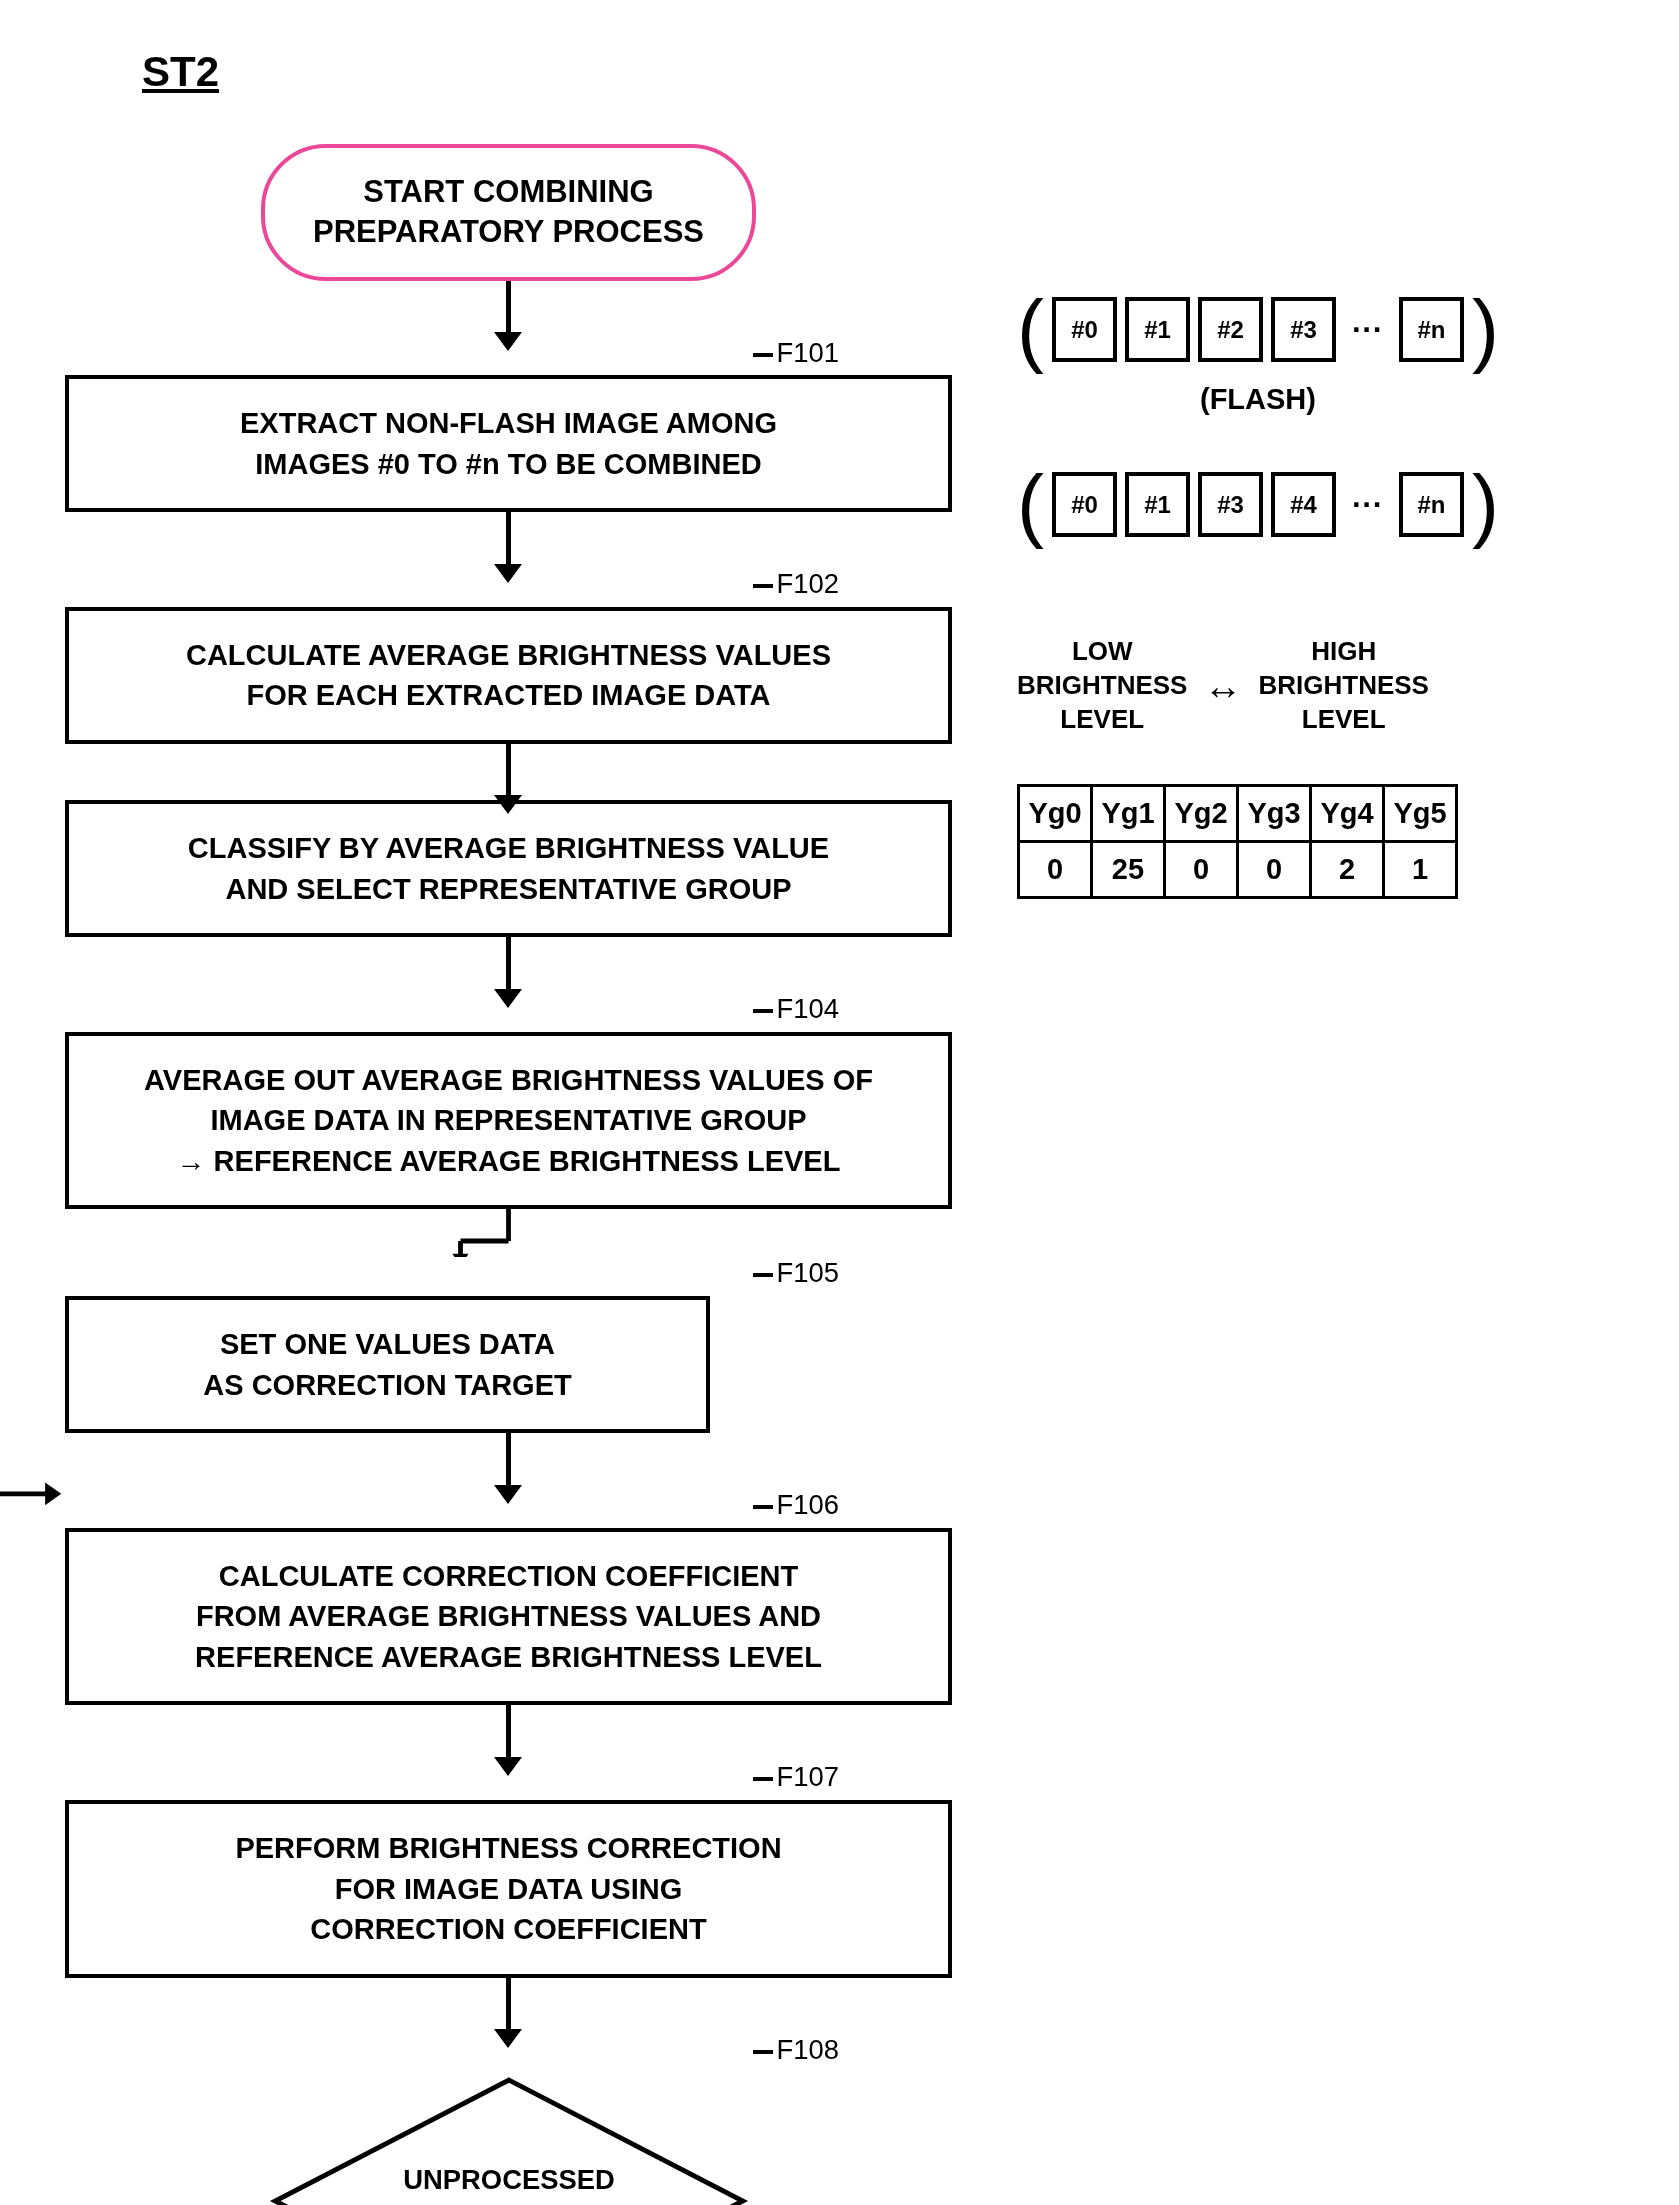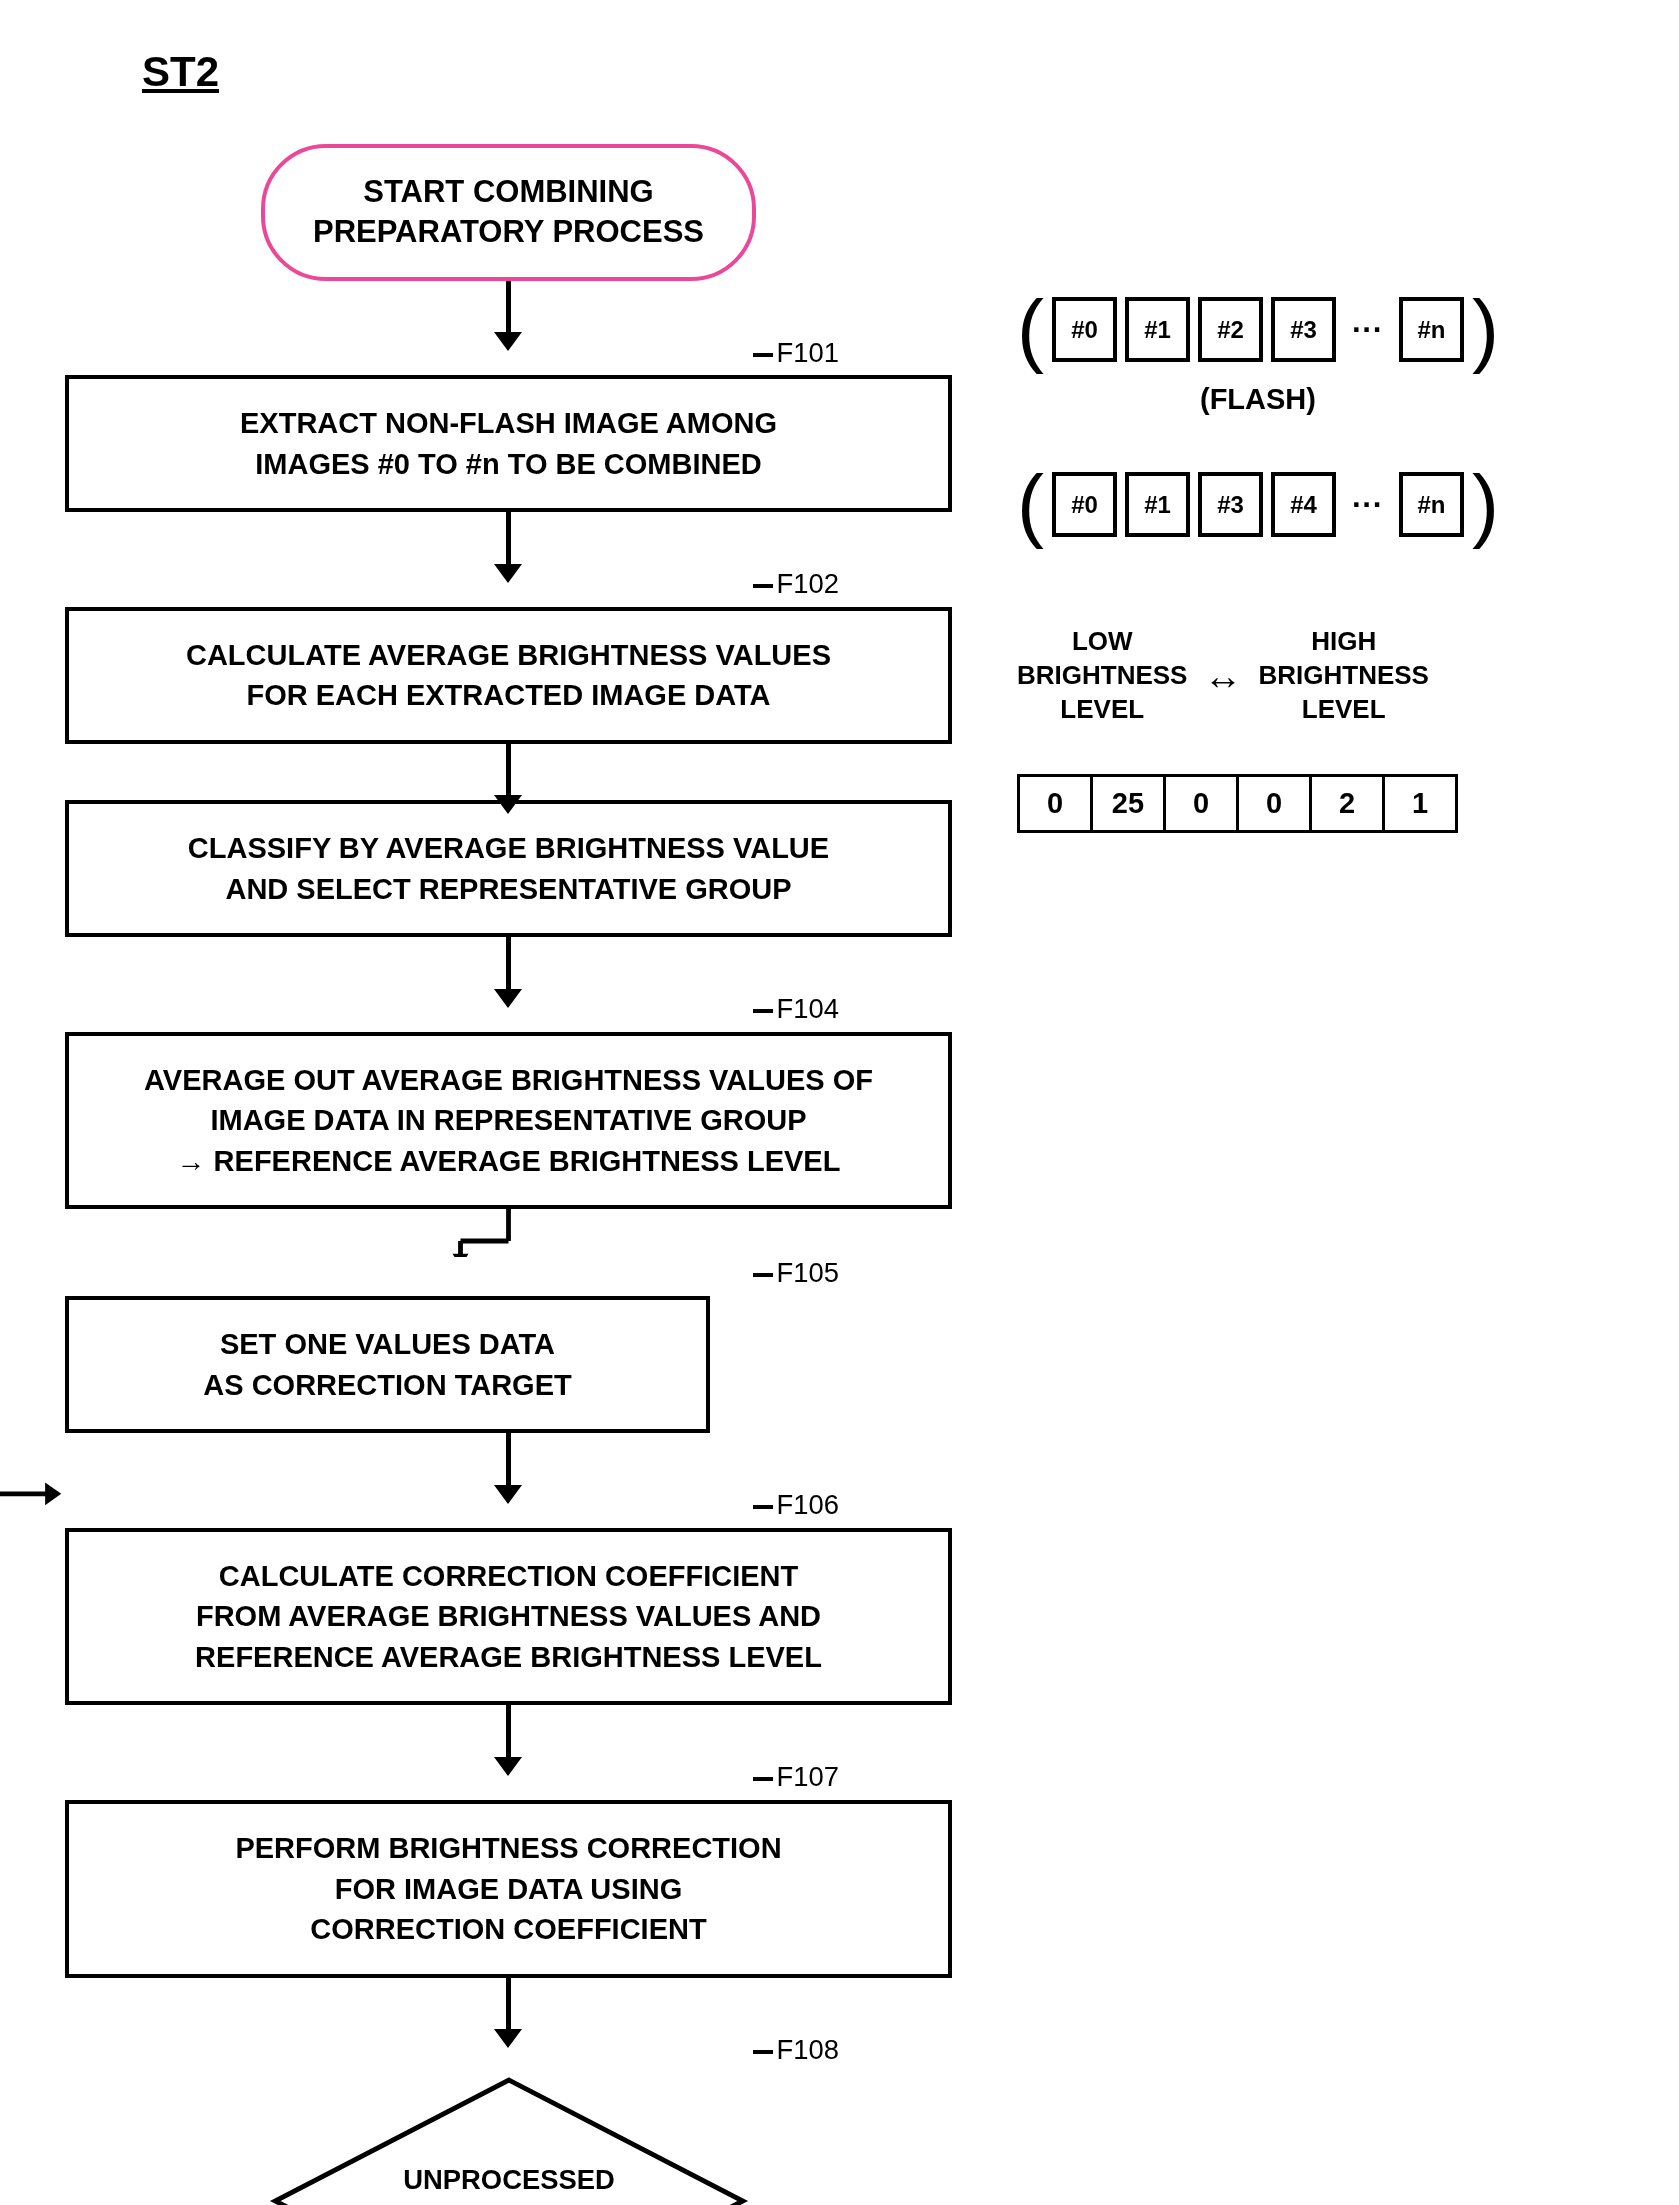--- a/index.html
+++ b/index.html
@@ -341,30 +341,38 @@
           <div class="seq-box">#0</div>
           <div class="seq-box">#1</div>
           <div class="seq-box">#3</div>
           <div class="seq-box">#4</div>
           <span class="seq-dots" style="margin:0 8px;">···</span>
           <div class="seq-box">#n</div>
           <span class="seq-bracket">)</span>
         </div>
       </div>
 
-      <div class="brightness-section" style="margin-top:32px;gap:40px;">
+      <div class="brightness-section" style="margin-top:42px;gap:40px;">
 
         <div style="display:flex; flex-direction:row; align-items:center; gap:16px; font-size:26px; font-weight:bold; margin-bottom:8px;">
           <div style="text-align:center; line-height:1.3;">LOW<br>BRIGHTNESS<br>LEVEL</div>
           <div style="font-size:39px; font-weight:bold;">↔</div>
           <div style="text-align:center; line-height:1.3;">HIGH<br>BRIGHTNESS<br>LEVEL</div>
         </div>
 
         <table class="brightness-table">
           <tbody>
+              <tr>
+            <th>Yg0</th>
+            <th>Yg1</th>
+            <th>Yg2</th>
+            <th>Yg3</th>
+            <th>Yg4</th>
+            <th>Yg5</th>
+          </tr>
           <tr>
             <td>0</td>
             <td>25</td>
             <td>0</td>
             <td>0</td>
             <td>2</td>
             <td>1</td>
           </tr>
         </tbody>
           </table>

